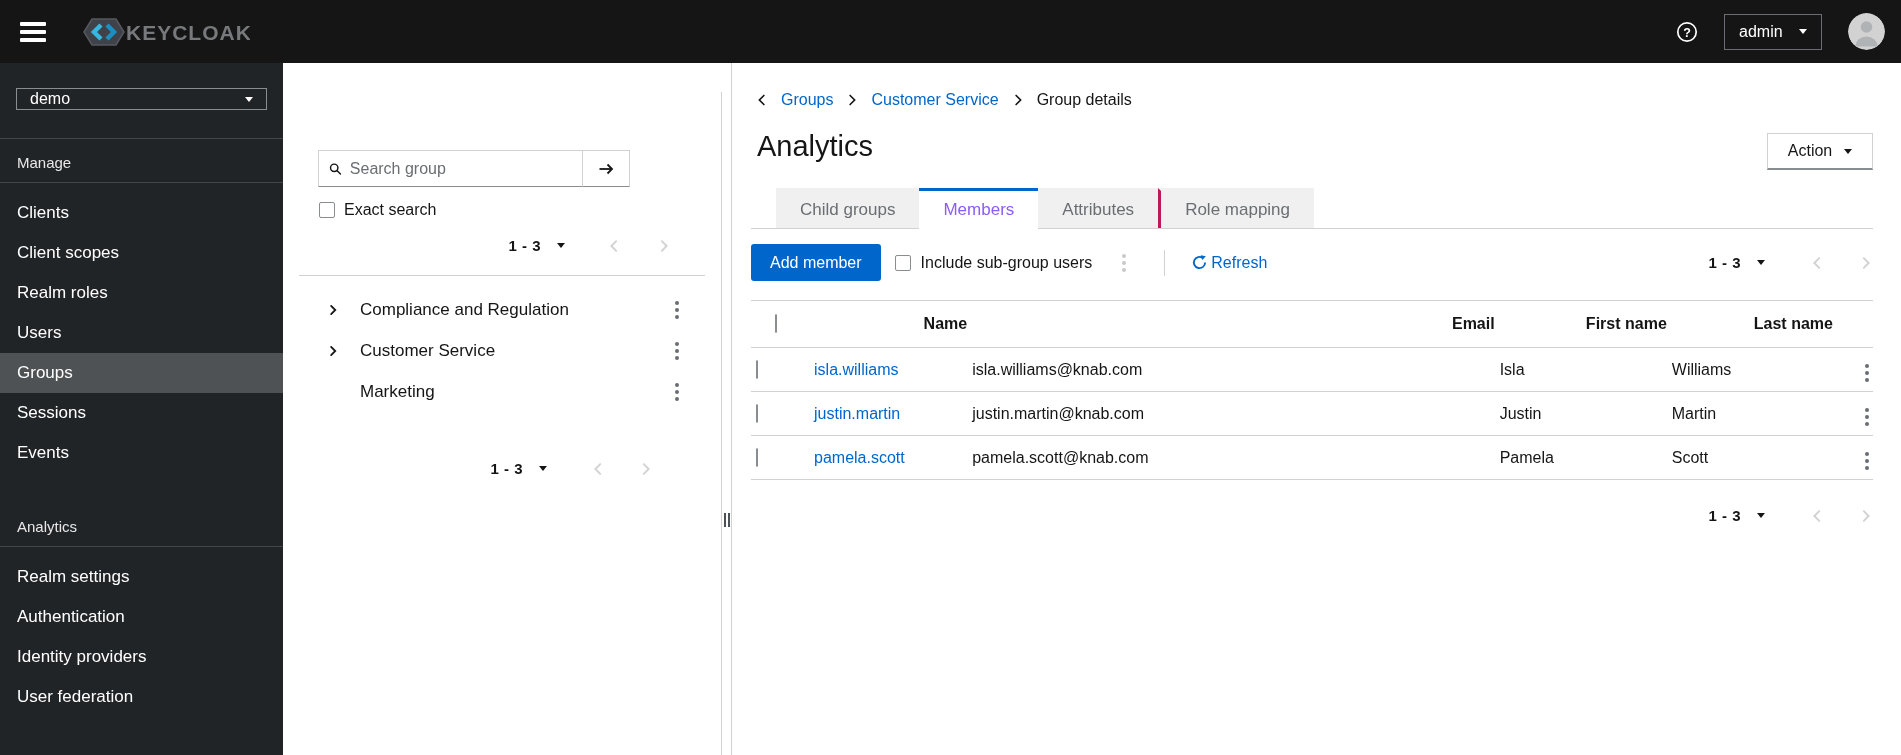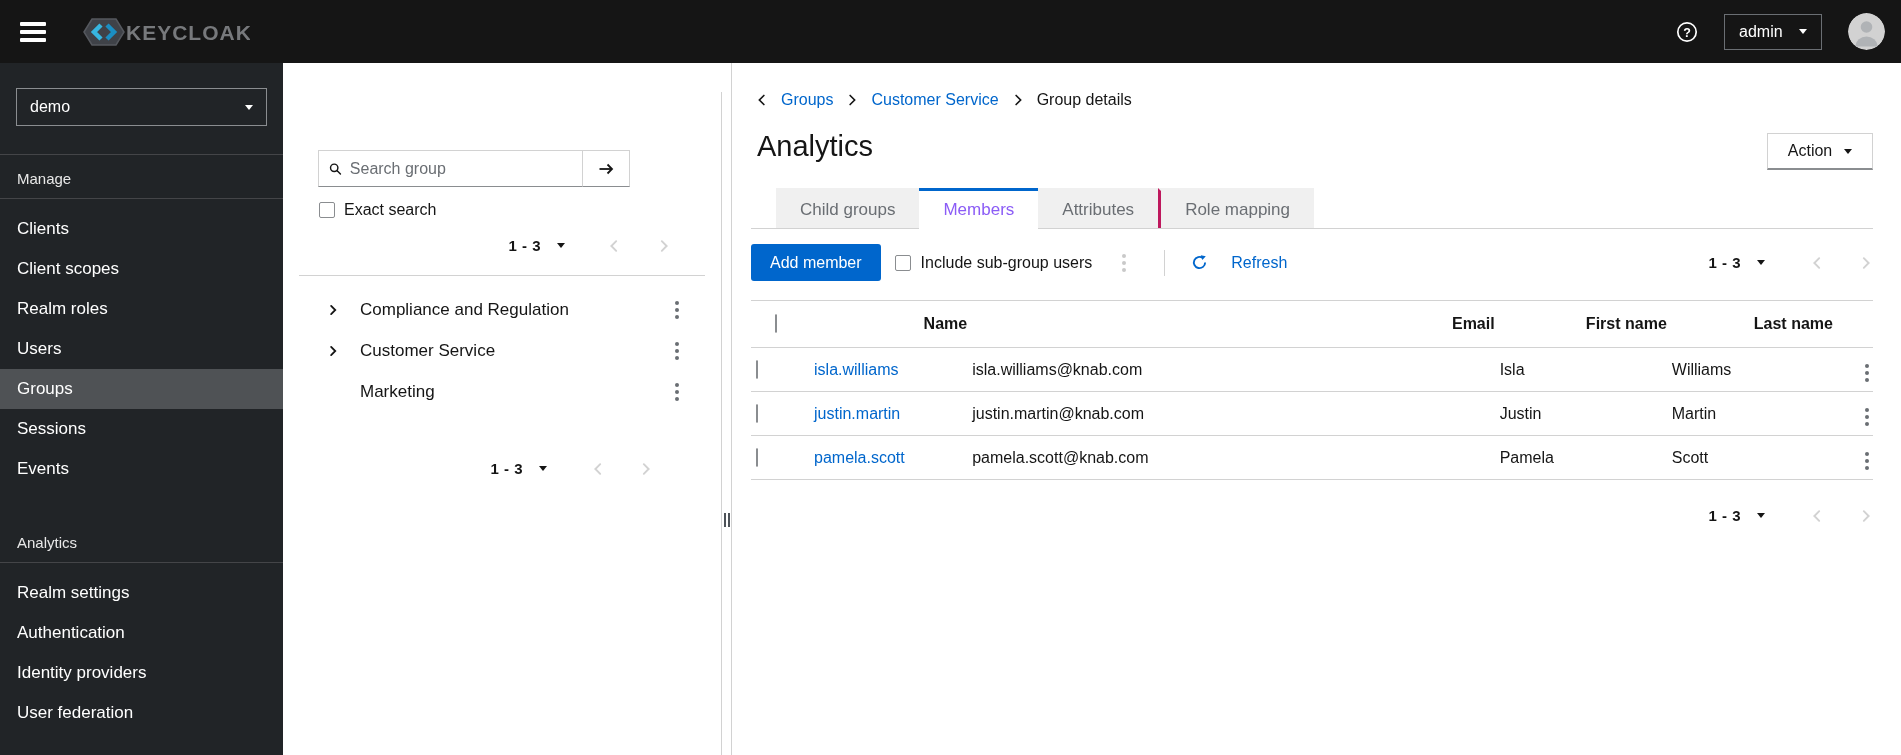--- a/index.html
+++ b/index.html
@@ -18,21 +18,21 @@
   .avatar { width: 37px; height: 37px; border-radius: 50%; overflow: hidden; }
 
   .caret { display: inline-block; width: 0; height: 0; border-left: 5px solid transparent; border-right: 5px solid transparent; border-top: 6px solid currentColor; }
   .caret.sm { border-left-width: 4px; border-right-width: 4px; border-top-width: 5px; }
 
   
   .layout { display: flex; height: 692px; }
 
   
   .sidebar { width: 283px; background: #212427; color: #fff; flex: none; }
-  .realm-select { margin: 25px 16px 0 16px; height: 38px; border: 1px solid #8a8d90; display: flex; align-items: center; justify-content: space-between; padding: 0 13px; font-size: 16px; cursor: pointer; color: #fff; }
+  .realm-select { margin: 25px 16px 0 16px; height: 22px; border: 1px solid #8a8d90; display: flex; align-items: center; justify-content: space-between; padding: 0 13px; font-size: 16px; cursor: pointer; color: #fff; }
   .side-hr { border: none; border-top: 1px solid #444548; margin-top: 28px; }
   .nav-section-label { font-size: 15px; color: #e8e8e8; padding: 15px 17px 11px 17px; }
   .nav-section-label + .side-hr, .side-hr.tight { margin-top: 0; }
   .nav-list { list-style: none; margin-top: 10px; }
   .nav-item { height: 40px; display: flex; align-items: center; padding-left: 17px; font-size: 17px; color: #fff; cursor: pointer; }
   .nav-item.selected { background: #4f5255; }
   .configure-label { margin-top: 30px; }
 
   
   .tree-panel { width: 439px; flex: none; background: #fff; border-right: 1px solid #d2d2d2; padding-top: 58px; margin-top: 29px; }
@@ -83,21 +83,21 @@
   .tab.gray { background: #f0f0f0; color: #6a6e73; }
   .tab.gray + .tab.gray { border-left: 3px solid #be185d; }
   .tab.active { background: #fff; color: #8b5cf6; border-top: 3px solid #0066cc; }
   .tab.active::after { content: ""; position: absolute; left: 0; right: 0; bottom: -1px; height: 1px; background: #fff; }
 
   .toolbar { display: flex; align-items: center; margin-top: 14px; height: 39px; padding-right: 0; }
   .primary-btn { background: #0066cc; color: #fff; border: none; border-radius: 3px; font-size: 16px; height: 37px; padding: 0 19px; cursor: pointer; font-family: "Liberation Sans", sans-serif; }
   .include-row { display: flex; align-items: center; gap: 10px; margin-left: 14px; font-size: 16px; }
   .toolbar .kebab { margin-left: 26px; }
   .toolbar-divider { width: 1px; height: 26px; background: #d2d2d2; margin-left: 34px; }
-  .refresh { display: flex; align-items: center; gap: 24px; color: #0066cc; font-size: 16px; margin-left: 27px; cursor: pointer; }
+  .refresh { display: flex; align-items: center; gap: 4px; color: #0066cc; font-size: 16px; margin-left: 27px; cursor: pointer; }
   .refresh svg { width: 15px; height: 15px; }
   .toolbar .pagination, .bottom-pg .pagination { margin-left: auto; }
   .table-pg .chev:first-of-type { margin-left: 45px; }
   .table-pg .chev + .chev { margin-left: 35px; }
 
   table.members { width: 100%; border-collapse: collapse; margin-top: 18px; table-layout: fixed; }
   table.members col.c-check { width: 26px; }
   table.members col.c-name { width: 190px; }
   table.members col.c-email { width: 527px; }
   table.members col.c-first { width: 172px; }

